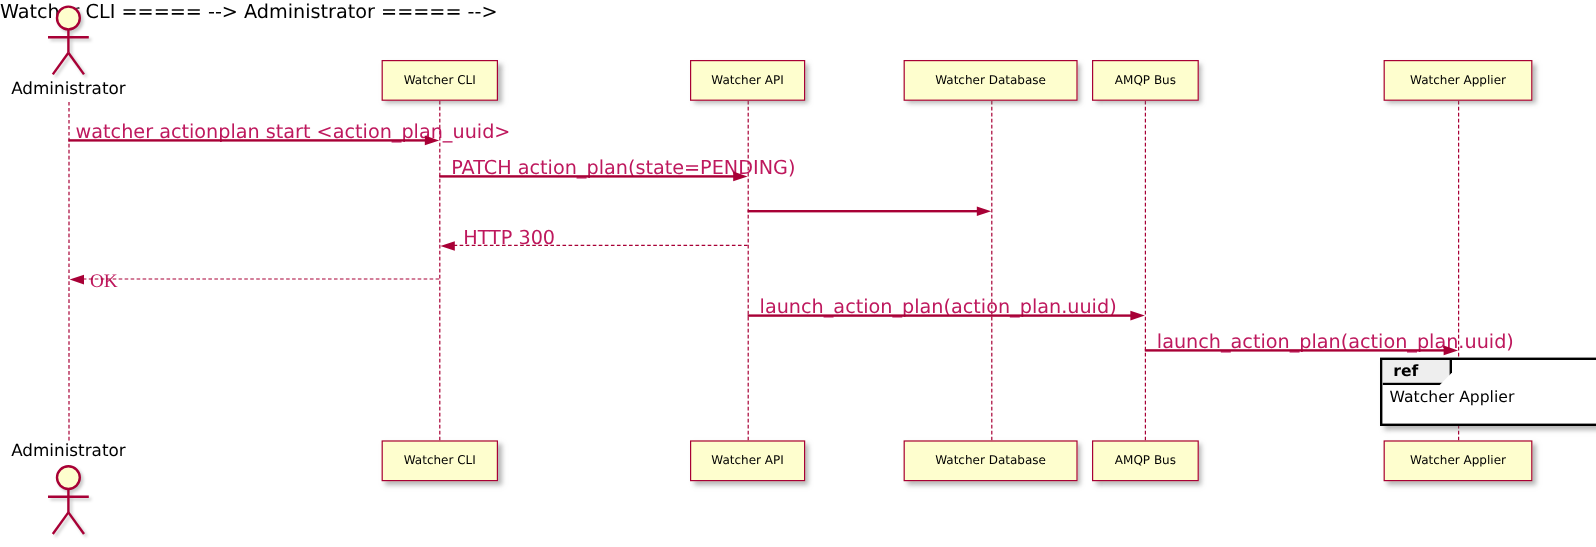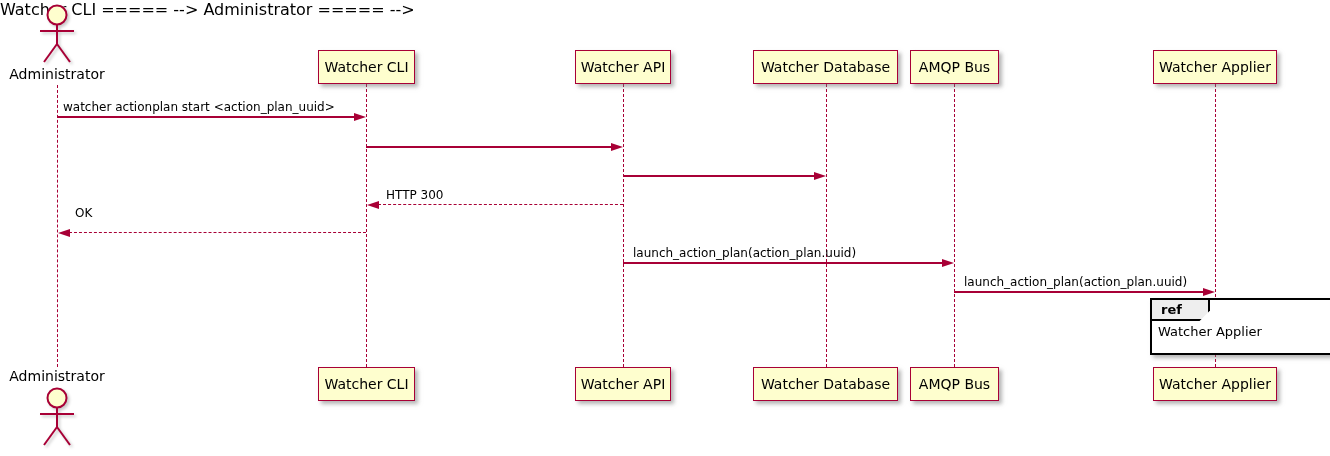--- a/index.html
+++ b/index.html
@@ -12,45 +12,45 @@
     overflow:hidden;
   }
   
   .pbox{
     position:absolute;
     height:34px;
     background:#FEFECE;
     border:1.6px solid #A80036;
     box-shadow:3px 3px 4px rgba(120,120,120,0.55);
     display:flex;align-items:center;justify-content:center;
-    font-size:14px;
+    font-size:10px;
     box-sizing:border-box;
     white-space:nowrap;
     z-index:2;
   }
   
   .lifeline{
     position:absolute;
     width:0;
     border-left:1.5px dashed #A80036;
     z-index:1;
   }
   
   .mline{position:absolute;height:0;z-index:2;}
   .mline.solid{border-top:2px solid #A80036;}
   .mline.dashed{border-top:1.5px dashed #A80036;}
   .ah{position:absolute;width:0;height:0;border-style:solid;z-index:2;}
   .ah.right{border-width:4.5px 0 4.5px 12px;border-color:transparent transparent transparent #A80036;}
   .ah.left{border-width:4.5px 12px 4.5px 0;border-color:transparent #A80036 transparent transparent;}
   .mlabel{
     position:absolute;
-    font-size:12px;
+    font-size:16px;
     white-space:nowrap;
     z-index:2;
-    color:#000000;
+    color:#be185d;
   }
   
   .actor-svg{position:absolute;z-index:2;filter:drop-shadow(2.5px 2.5px 1.5px #c8c8c8);}
   .actor-label{
     position:absolute;
     width:140px;text-align:center;
     font-size:14px;z-index:2;white-space:nowrap;
   }
   
   .ref-box{
@@ -125,34 +125,35 @@
   <div class="pbox" style="left:753px;top:367px;width:145px;">Watcher Database</div>
   <div class="pbox" style="left:910px;top:367px;width:89px;">AMQP Bus</div>
   <div class="pbox" style="left:1153px;top:367px;width:124px;">Watcher Applier</div>
 
   
   <div class="mlabel" style="left:63px;top:100px;">watcher actionplan start &lt;action_plan_uuid&gt;</div>
   <div class="mline solid" style="left:57px;top:116px;width:300px;"></div>
   <div class="ah right" style="left:354px;top:112.5px;"></div>
 
   
+  <div class="mlabel" style="left:376px;top:130px;">PATCH action_plan(state=PENDING)</div>
   <div class="mline solid" style="left:366px;top:146px;width:248px;"></div>
   <div class="ah right" style="left:611px;top:142.5px;"></div>
 
   
   <div class="mline solid" style="left:623px;top:175px;width:194px;"></div>
   <div class="ah right" style="left:814px;top:171.5px;"></div>
 
    Watcher CLI ===== --&gt;
   <div class="mlabel" style="left:386px;top:188px;">HTTP 300</div>
   <div class="mline dashed" style="left:378px;top:204px;width:245px;"></div>
   <div class="ah left" style="left:367px;top:200.5px;"></div>
 
    Administrator ===== --&gt;
-  <div class="mlabel" style="left:75px;top:206px;">OK</div>
+  <div class="mlabel" style="left:75px;top:226px;font-family:Liberation Serif, serif;">OK</div>
   <div class="mline dashed" style="left:69px;top:232px;width:297px;"></div>
   <div class="ah left" style="left:58px;top:228.5px;"></div>
 
   
   <div class="mlabel" style="left:633px;top:246px;">launch_action_plan(action_plan.uuid)</div>
   <div class="mline solid" style="left:623px;top:262px;width:322px;"></div>
   <div class="ah right" style="left:942px;top:258.5px;"></div>
 
   
   <div class="mlabel" style="left:964px;top:275px;">launch_action_plan(action_plan.uuid)</div>

